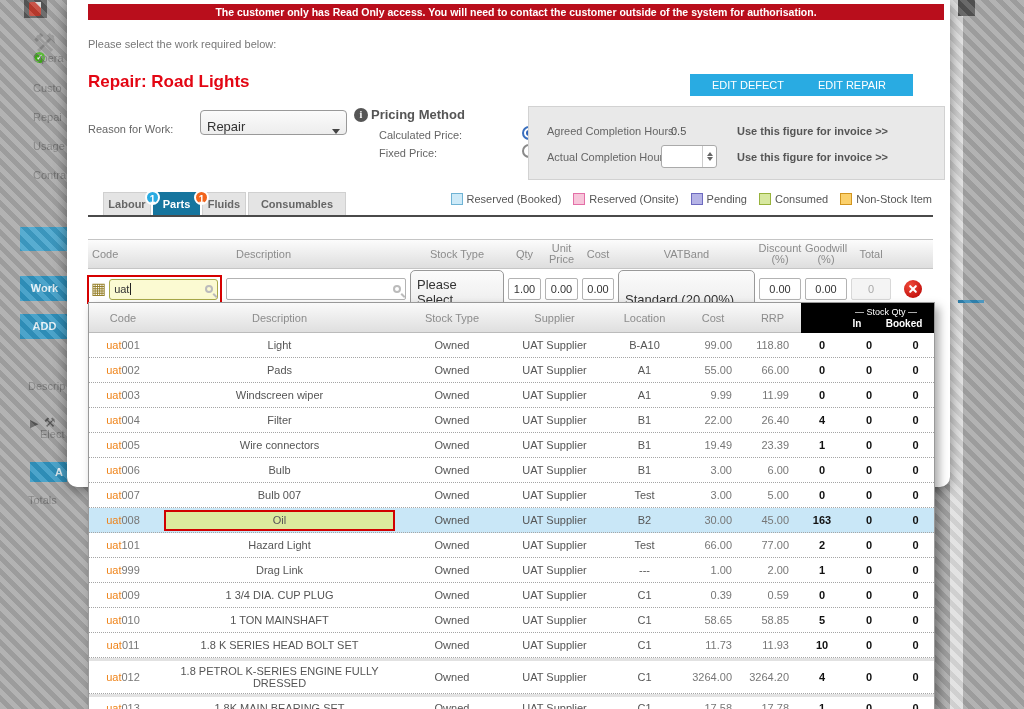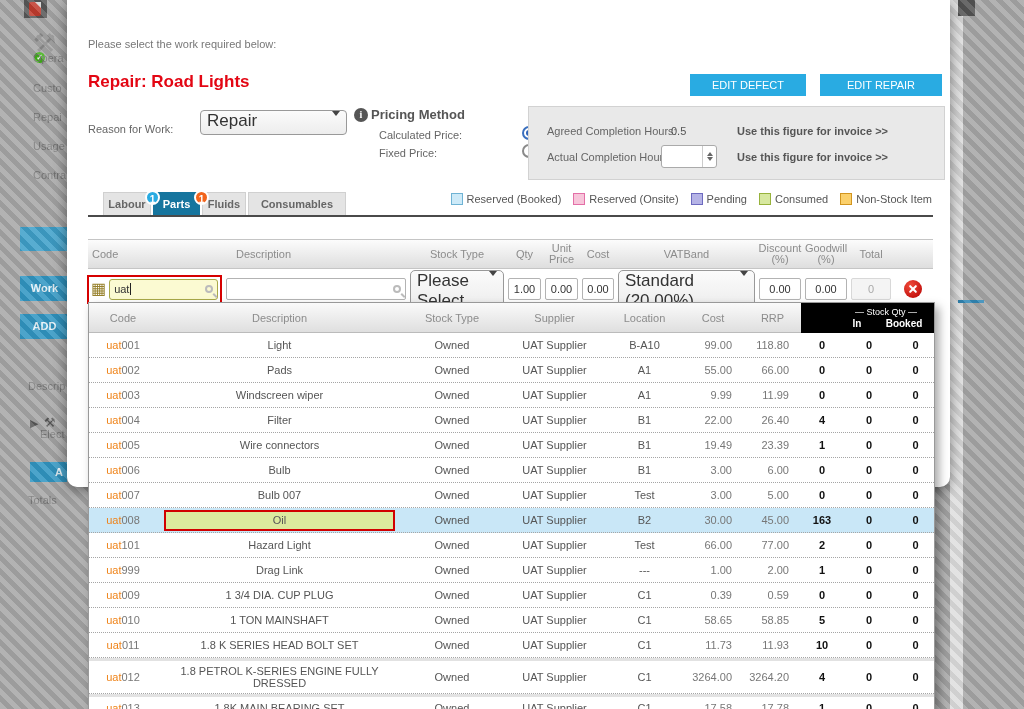--- a/index.html
+++ b/index.html
@@ -29,24 +29,24 @@
   
   .modal { position:absolute; left:67px; top:0; width:883px; height:487px; background:#fff; z-index:2;
     border-radius:0 0 10px 10px; box-shadow:0 3px 14px rgba(0,0,0,.45); }
   .banner { position:absolute; left:21px; top:4px; width:856px; height:16px; background:#b90e1c; color:#fff;
     font-size:10.5px; font-weight:bold; text-align:center; line-height:16px; }
   .intro { position:absolute; left:21px; top:38px; font-size:11px; color:#777; }
   .title { position:absolute; left:21px; top:72px; font-size:17px; font-weight:bold; color:#e30613; }
   .edit-btn { position:absolute; top:74px; height:22px; background:#29abe2; color:#fff; font-size:11px;
     text-align:center; line-height:22px; cursor:pointer; }
   .edit-defect { left:623px; width:116px; }
-  .edit-repair { left:753px; width:122px;text-align:center; }
+  .edit-repair { left:724px; width:122px;text-align:center; }
   .lbl { font-size:11px; color:#666; position:absolute; }
   .sel { position:absolute; background:linear-gradient(#fbfbfb,#ededed); border:1px solid #999; border-radius:4px;
-    font-size:17px; color:#333; display:flex; align-items:flex-start; padding:0 6px; }
+    font-size:13px; color:#333; display:flex; align-items:flex-end; padding:0 6px; }
   .sel .chev { margin-left:auto; width:0; height:0; border-left:4px solid transparent; border-right:4px solid transparent; border-top:5px solid #444; }
   .reason-sel { left:133px; top:110px; width:147px; height:25px; }
   .info-ic { position:absolute; left:287px; top:108px; width:14px; height:14px; border-radius:50%; background:#555;
     color:#fff; font-size:10px; font-weight:bold; line-height:14px; text-align:center; font-family:"Liberation Serif",serif; }
   .info-ic::before { content:"i"; }
   .pm-title { position:absolute; left:304px; top:107px; font-size:13px; font-weight:bold; color:#555; }
   .radio { position:absolute; width:14px; height:14px; border-radius:50%; background:#fff; }
   .radio.on { border:2px solid #3a6fbe; } .radio.on::before { content:""; display:block; width:6px; height:6px; margin:2px; border-radius:50%; background:#2f63b8; }
   .radio.off { border:2px solid #8a8a8a; }
   .hours-panel { position:absolute; left:461px; top:106px; width:417px; height:74px; background:#e9e9e9; border:1px solid #d2d2d2; }
@@ -144,20 +144,21 @@
   <div class="sb-label" style="left:40px; top:428px">Elect</div>
   <div class="sb-btn" style="top:462px; left:30px; width:37px; height:20px; line-height:20px; text-align:right; padding-right:4px;">A</div>
   <div class="sb-label" style="left:28px; top:494px">Totals</div>
   <div class="scroll-strip"></div>
   <div class="right-sq"></div>
   <div class="blue-dash"></div>
 </div>
 <div class="stripe-overlay"></div>
 
 <div class="modal">
+  <div class="banner">The customer only has Read Only access. You will need to contact the customer outside of the system for authorisation.</div>
   <div class="intro">Please select the work required below:</div>
   <div class="title">Repair: Road Lights</div>
   <div class="edit-btn edit-defect">EDIT DEFECT</div>
   <div class="edit-btn edit-repair">EDIT REPAIR</div>
 
   <div class="lbl" style="left:21px; top:123px">Reason for Work:</div>
   <div class="sel reason-sel">
     <span>Repair</span>
       <span class="chev"></span>
   </div>

